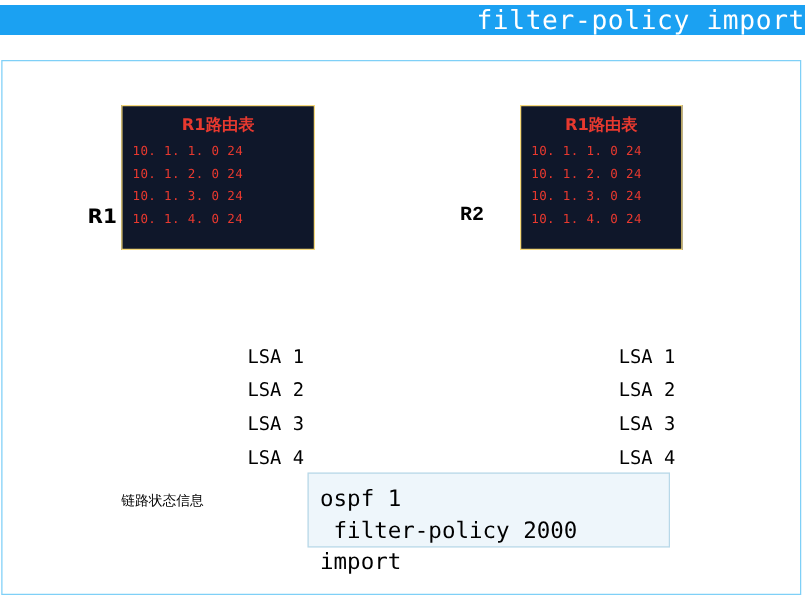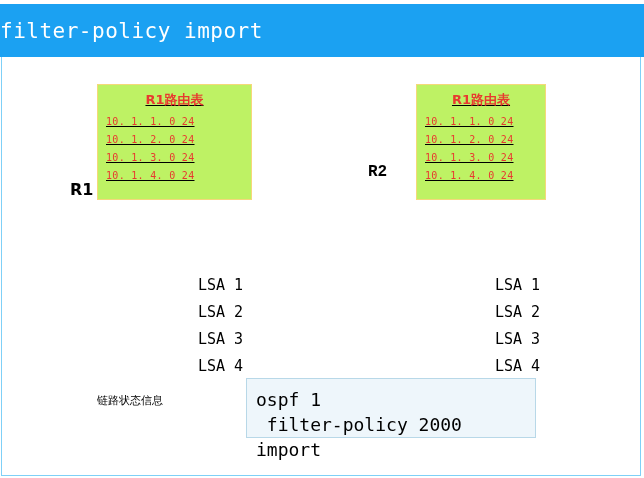--- a/index.html
+++ b/index.html
@@ -20,25 +20,25 @@
     width: 644px;
     height: 478px;
   }
 
   
   .title-bar {
     position: absolute;
     left: 0;
     top: 4px;
     width: 644px;
-    height: 53px;
+    height: 24px;
     background: #1ba1f2;
     display: flex;
     align-items: center;
-    justify-content: flex-start;
+    justify-content: flex-end;
   }
   .title-text {
     color: #ffffff;
     font-family: "DejaVu Sans Mono", monospace;
     font-size: 21px;
     letter-spacing: 0.5px;
   }
 
   
   .frame {
@@ -48,25 +48,24 @@
     width: 640px;
     height: 428px;
     border: 1px solid #7fd0f7;
     box-sizing: border-box;
     background: #ffffff;
   }
 
   
   .route-box {
     position: absolute;
-    background: #bef264;
+    background: #0f172a;
     border: 1px solid #f5d87a;
     box-sizing: border-box;
     padding: 6px 8px 8px 8px;
-    text-decoration: underline;
   }
   .route-box .rb-title {
     color: #e8392f;
     font-size: 13px;
     font-weight: bold;
     text-align: center;
     margin-bottom: 4px;
     font-family: "DejaVu Sans", sans-serif;
   }
   .route-box .rb-line {
@@ -80,21 +79,21 @@
   #route-box-2 { left: 416px; top: 84px; width: 130px; height: 116px; }
 
   
   .router-label {
     position: absolute;
     font-size: 16px;
     font-weight: bold;
     color: #000000;
     font-family: "DejaVu Sans", sans-serif;
   }
-  #router-label-r1 { left: 70px; top: 180px; }
+  #router-label-r1 { left: 70px; top: 163px; }
   #router-label-r2 { left: 368px; top: 163px; font-family: Liberation Mono, monospace; }
 
   
   .lsa-col {
     position: absolute;
     font-family: "DejaVu Sans Mono", monospace;
     font-size: 15px;
     color: #000000;
     line-height: 27px;
     text-align: right;

